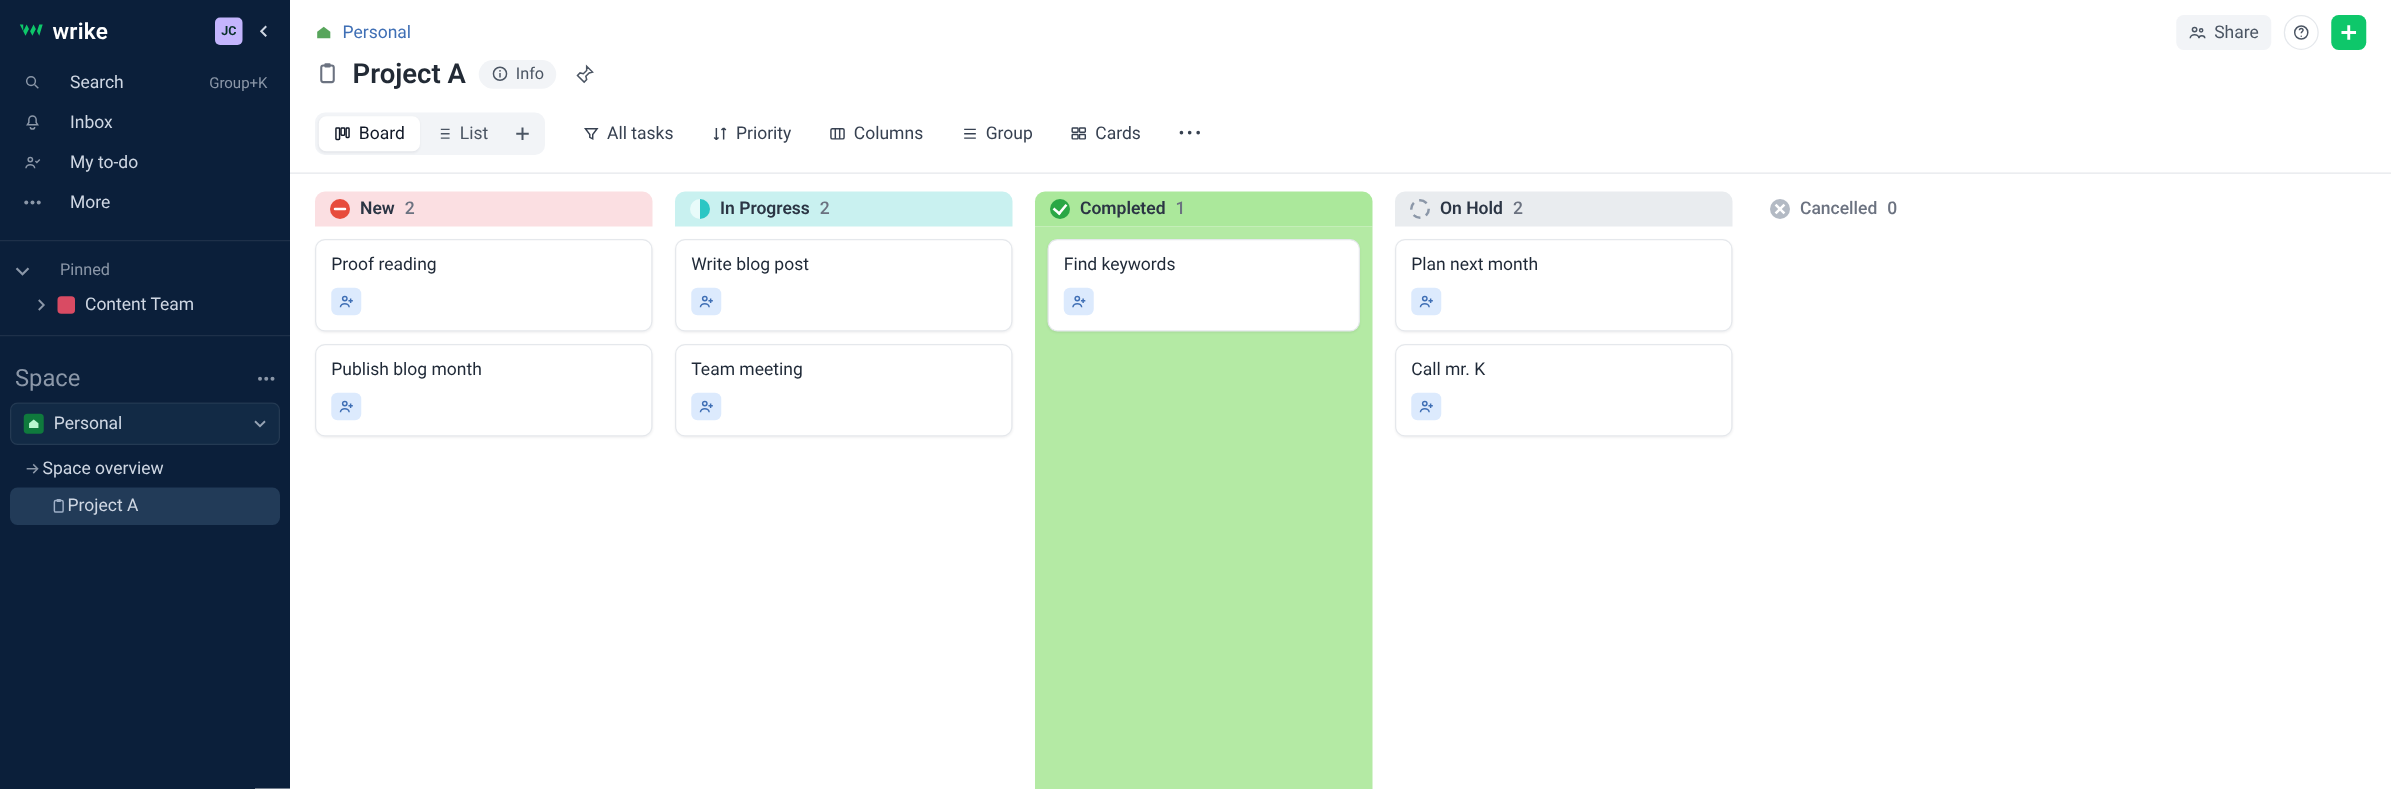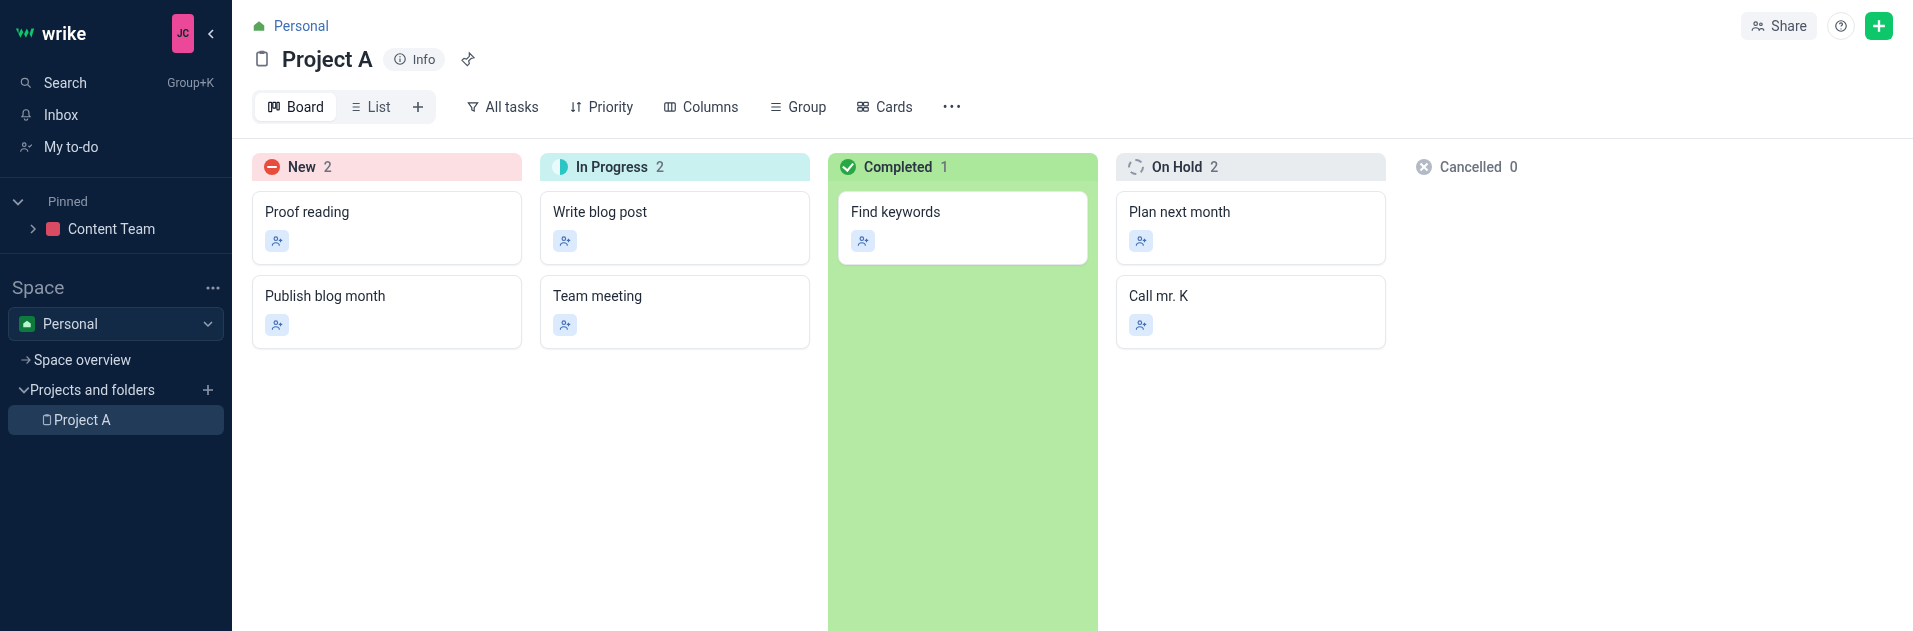--- a/index.html
+++ b/index.html
@@ -23,25 +23,25 @@
   }
   *{box-sizing:border-box}
   html,body{margin:0;padding:0;height:100%;font-family:-apple-system,BlinkMacSystemFont,"Segoe UI",Roboto,Helvetica,Arial,sans-serif;color:var(--text);font-size:14px;background:#fff}
   body{display:flex;min-height:631px;width:1913px;overflow:hidden}
 
   
   .sidebar{width:232px;background:var(--sidebar-bg);color:var(--sidebar-text);display:flex;flex-direction:column;flex-shrink:0}
   .sb-top{display:flex;align-items:center;justify-content:space-between;padding:14px 12px 10px 14px}
   .logo{display:flex;align-items:center;gap:6px;color:#fff;font-weight:600;font-size:18px;letter-spacing:.2px}
   .logo svg{width:22px;height:22px}
-  .avatar{width:22px;height:39px;border-radius:4px;background:#ec4899;color:#063028;font-size:10px;font-weight:700;display:flex;align-items:center;justify-content:center;cursor:pointer}
+  .avatar{width:22px;height:22px;border-radius:4px;background:#c4b5fd;color:#063028;font-size:10px;font-weight:700;display:flex;align-items:center;justify-content:center;cursor:pointer}
   .collapse-btn{width:18px;height:18px;display:flex;align-items:center;justify-content:center;cursor:pointer;color:#cfd7e3}
 
   .sb-nav{padding:4px 8px}
-  .sb-item{display:flex;align-items:center;gap:10px;padding:8px 10px;border-radius:6px;color:var(--sidebar-text);cursor:pointer}
+  .sb-item{display:flex;align-items:center;gap:22px;padding:8px 10px;border-radius:6px;color:var(--sidebar-text);cursor:pointer}
   .sb-item .spacer{flex:1}
   .sb-item .kbd{color:var(--sidebar-muted);font-size:12px}
   .sb-ico{width:16px;height:16px;display:flex;align-items:center;justify-content:center;color:var(--sidebar-muted)}
 
   .sb-sep{height:1px;background:rgba(255,255,255,.08);margin:10px 0}
 
   .sb-section-label{display:flex;align-items:center;gap:24px;padding:6px 12px;color:var(--sidebar-muted);font-size:13px;cursor:pointer}
   .sb-section-label .chev{width:12px;height:12px}
 
   .pinned-item{display:flex;align-items:center;gap:8px;padding:6px 12px 6px 28px;color:var(--sidebar-text);cursor:pointer}
@@ -161,20 +161,30 @@
     </div>
     <div class="sb-item">
       <span class="sb-ico">
           <svg width="14" height="14" viewBox="0 0 24 24">
             <circle cx="9" cy="8" r="3" fill="none" stroke="currentColor" stroke-width="2"></circle>
             <path d="M3 20c0-3 3-5 6-5s6 2 6 5M16 10l2 2 4-4" fill="none" stroke="currentColor" stroke-width="2"></path>
           </svg>
         </span>
       <span>My to-do</span>
     </div>
+    <div class="sb-item">
+      <span class="sb-ico">
+          <svg width="14" height="4" viewBox="0 0 14 4">
+            <circle cx="2" cy="2" r="1.6" fill="currentColor"></circle>
+            <circle cx="7" cy="2" r="1.6" fill="currentColor"></circle>
+            <circle cx="12" cy="2" r="1.6" fill="currentColor"></circle>
+          </svg>
+        </span>
+      <span>More</span>
+    </div>
   </nav>
 
   <div class="sb-sep"></div>
 
   <div class="sb-section-label">
     <svg class="chev" viewBox="0 0 10 10">
         <path d="M1 3l4 4 4-4" fill="none" stroke="currentColor" stroke-width="1.5"></path>
       </svg>
     <span>Pinned</span>
   </div>
@@ -212,31 +222,20 @@
 
   <div class="tree">
     <div class="tree-row">
       <span class="sb-ico">
           <svg width="14" height="14" viewBox="0 0 24 24">
             <path d="M4 12h14M13 6l6 6-6 6" fill="none" stroke="currentColor" stroke-width="2"></path>
           </svg>
         </span>
       <span>Space overview</span>
     </div>
-    <div class="tree-row">
-      <svg class="chev" viewBox="0 0 10 10">
-          <path d="M1 3l4 4 4-4" fill="none" stroke="currentColor" stroke-width="1.5"></path>
-        </svg>
-      <span>Projects and folders</span>
-      <span class="tree-add">
-          <svg width="12" height="12" viewBox="0 0 12 12">
-            <path d="M6 1v10M1 6h10" stroke="currentColor" stroke-width="1.6"></path>
-          </svg>
-        </span>
-    </div>
     <div class="tree-row sel" style="padding-left:32px">
       <span class="proj-ico">
           <svg width="14" height="14" viewBox="0 0 24 24">
             <rect x="6" y="4" width="12" height="16" rx="2" fill="none" stroke="currentColor" stroke-width="2"></rect>
             <rect x="9" y="2" width="6" height="4" rx="1" fill="currentColor"></rect>
           </svg>
         </span>
       <span>Project A</span>
     </div>
   </div>

